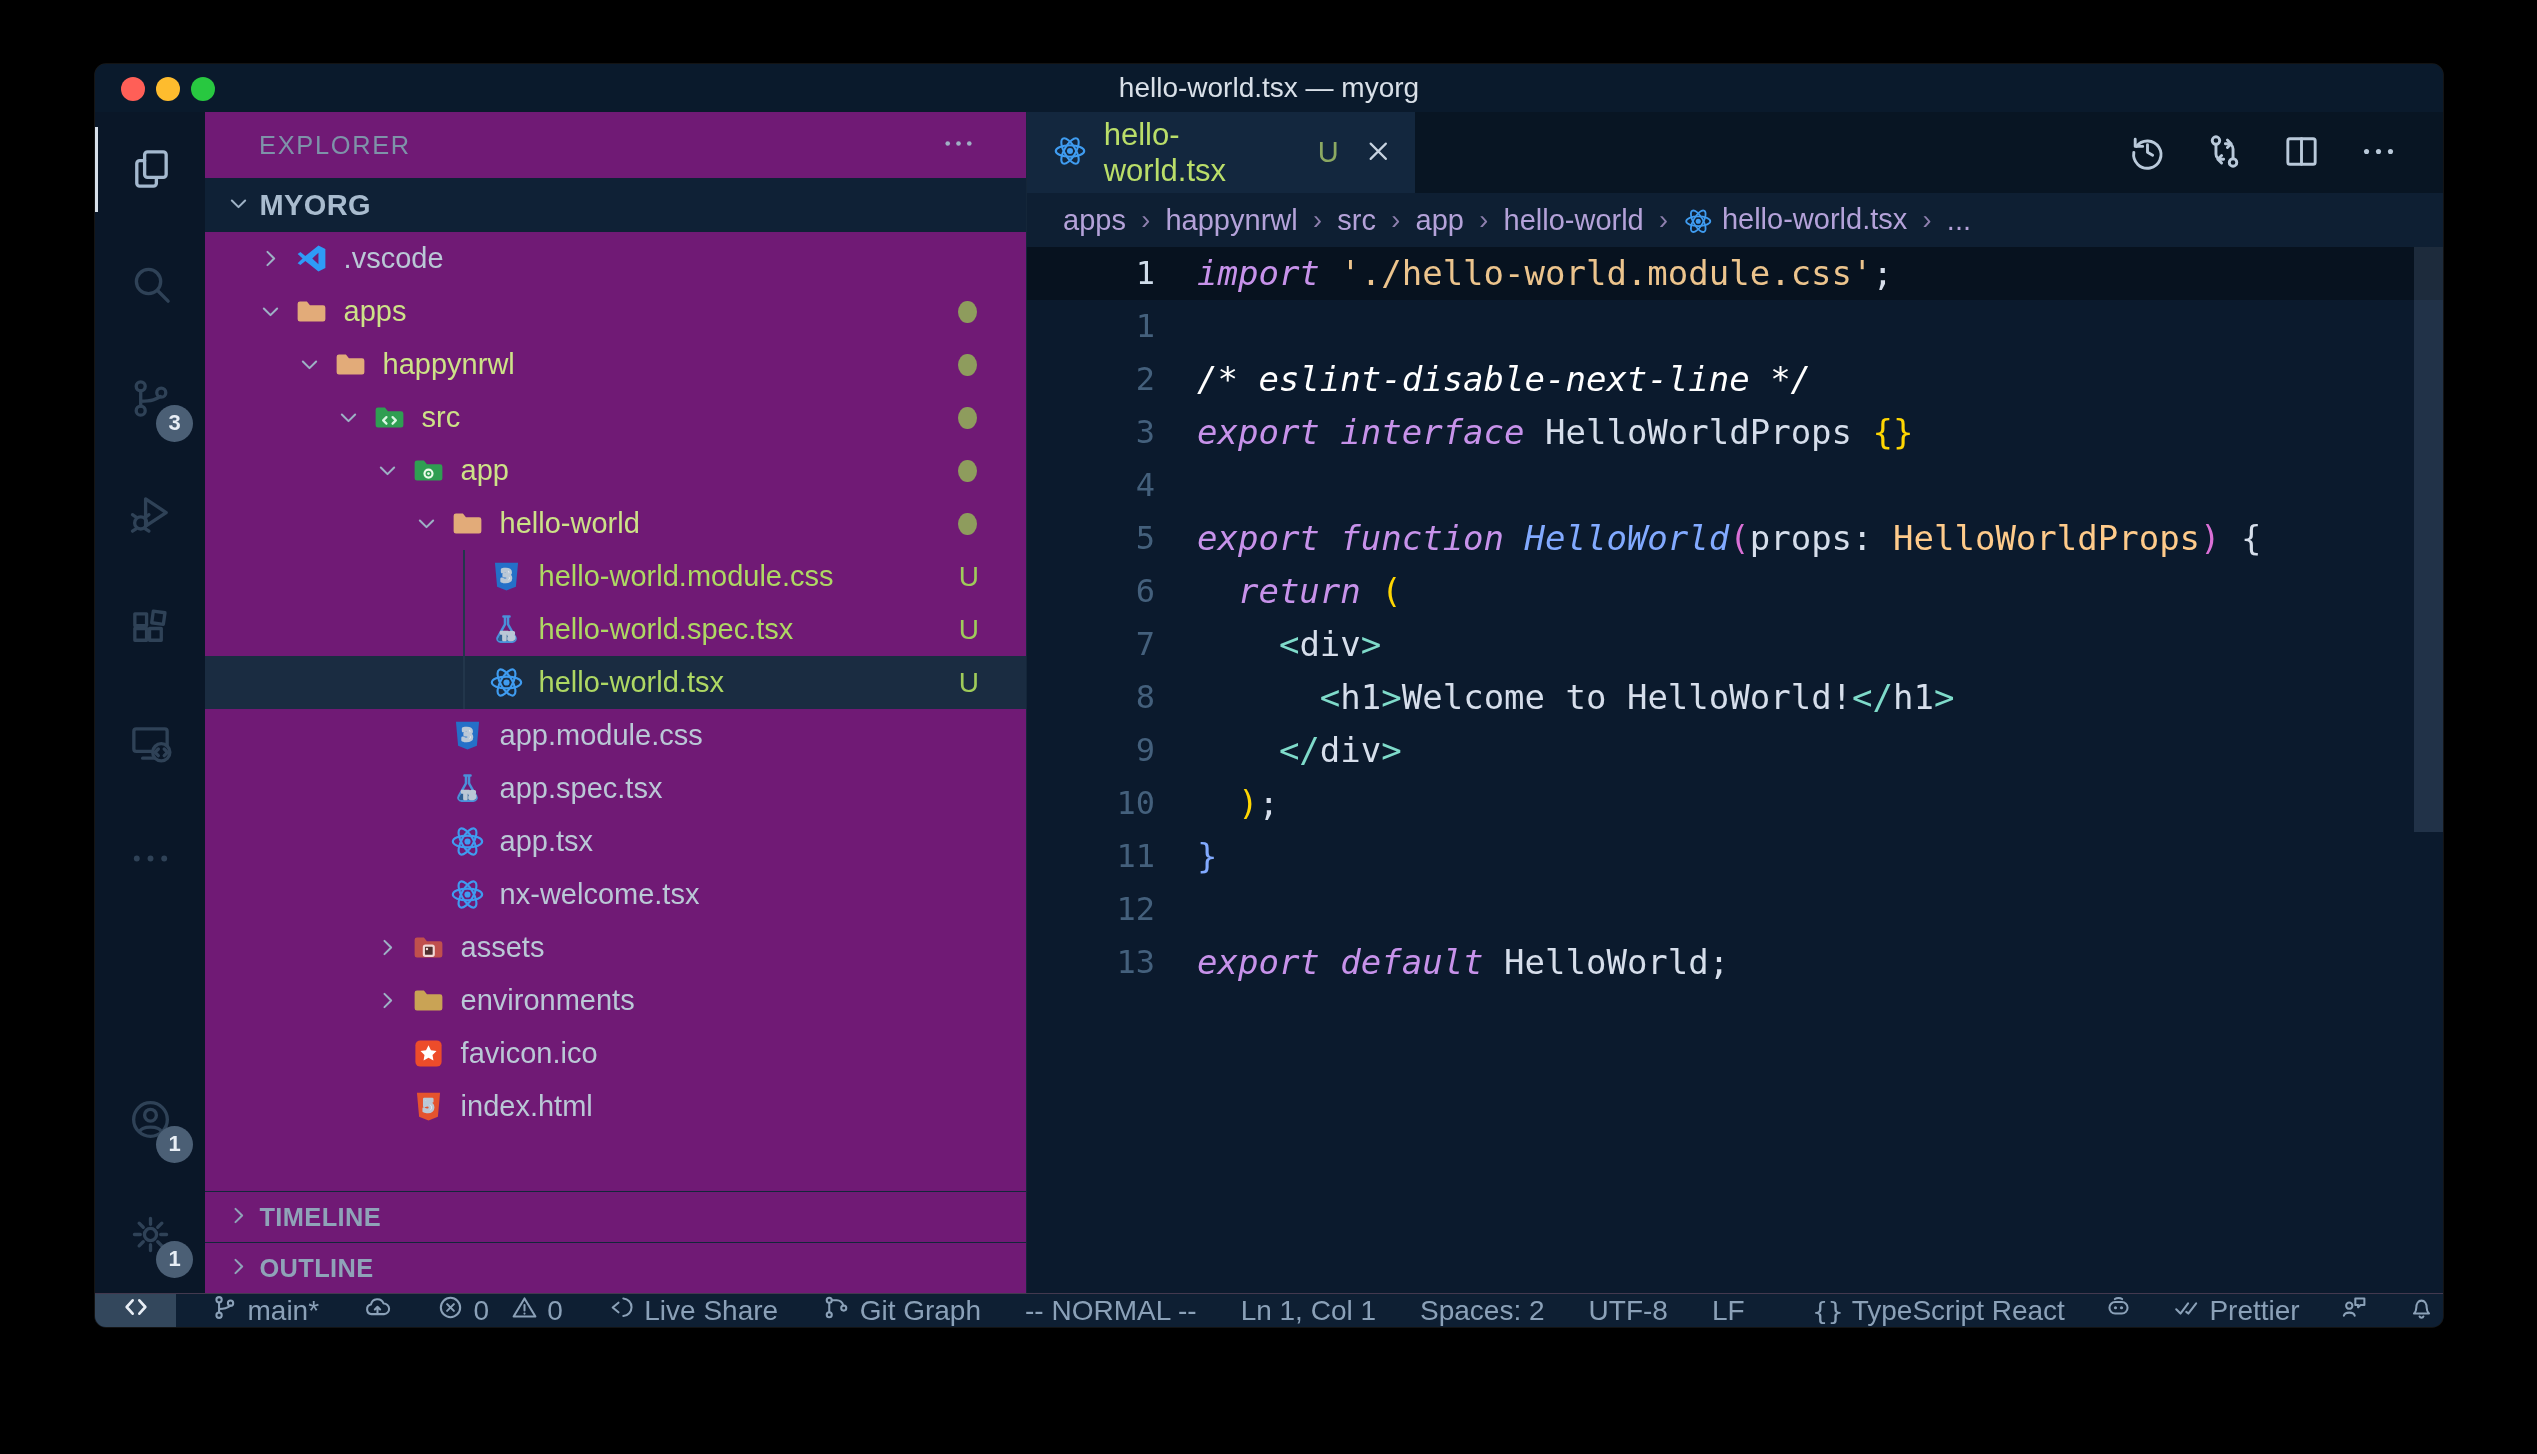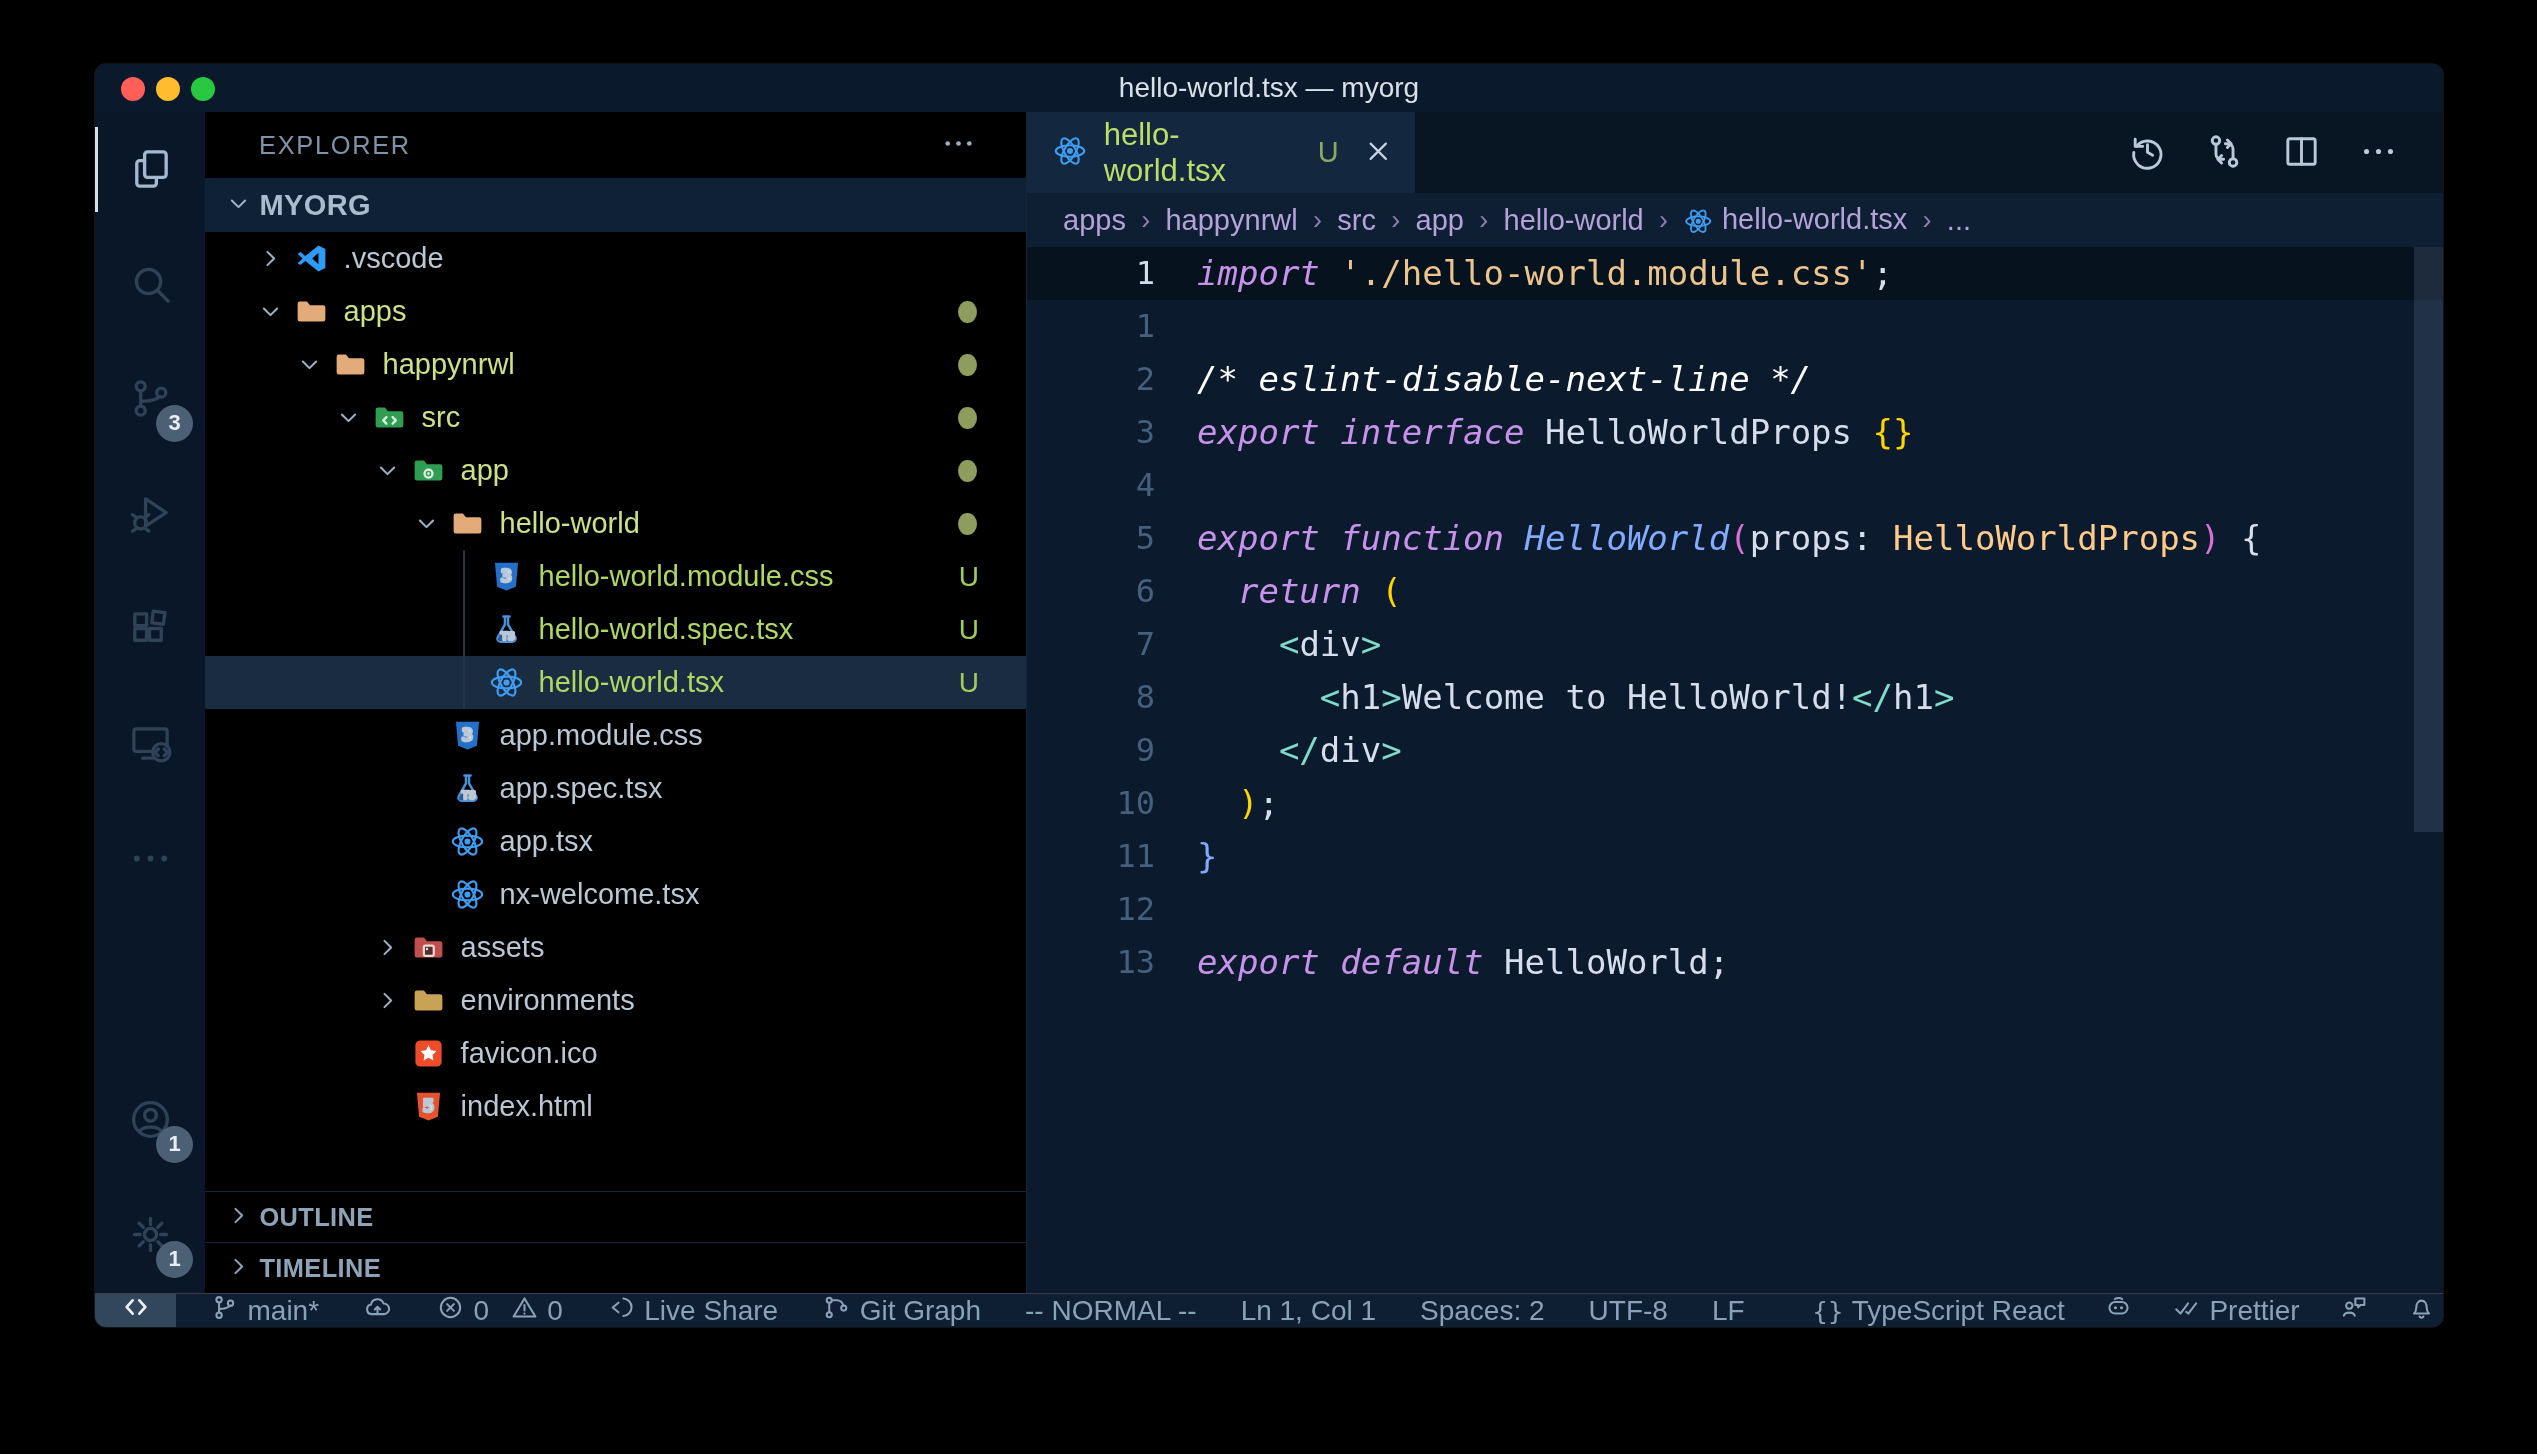--- a/index.html
+++ b/index.html
@@ -24,21 +24,21 @@
   .activitybar { width:110px; background:#0a1728; display:flex; flex-direction:column; flex:0 0 auto; }
   .act-item { position:relative; height:115px; display:flex; align-items:center; justify-content:center; color:#2f4257; }
   .act-item svg { width:47px; height:47px; }
   .act-item.active { color:#a4b9cf; }
   .act-item.active::before { content:""; position:absolute; left:0; top:15.3px; bottom:15.3px; width:3.4px; background:#d7e0ea; }
   .act-spacer { flex:1 1 auto; }
   .act-badge { position:absolute; right:12px; bottom:15.3px; min-width:37px; height:37px; border-radius:18.6px;
     background:#4b5f75; color:#e8eef5; font-size:22px; font-weight:bold; display:flex; align-items:center; justify-content:center; }
 
   
-  .sidebar { width:822px; background:#000000; border-right:1.7px solid #142639; display:flex; flex-direction:column; flex:0 0 auto; }
+  .sidebar { width:822px; background:#701a75; border-right:1.7px solid #142639; display:flex; flex-direction:column; flex:0 0 auto; }
   .explorer-header { height:66px; display:flex; align-items:center; padding:0 49px 0 54px; flex:0 0 auto; }
   .explorer-title { font-size:25.4px; letter-spacing:1.7px; color:#7e93a9; flex:1; }
   .explorer-more { color:#9fb0c4; } .explorer-more svg { width:37px; height:37px; }
   .section-header { height:54px; background:#0f2136; display:flex; align-items:center; padding-left:18.6px; flex:0 0 auto; }
   .section-header .chev { color:#9db1c5; } 
   .chev svg { width:29px; height:29px; }
   .section-label { font-size:29px; font-weight:bold; color:#a9bccf; letter-spacing:0.4px; margin-left:6.8px; }
 
   #tree { flex:0 0 auto; }
   .trow { position:relative; height:53px; display:flex; align-items:center; font-size:29px; color:#bac8d6; cursor:pointer; }
@@ -419,27 +419,27 @@
               </svg>
             </span>
             <span class="tlabel c-default">index.html</span>
           </div>
         </div>
       <div class="side-bottom">
         <div class="side-section">
           <span class="chev"><svg viewBox="0 0 24 24" fill="none" stroke="currentColor" stroke-width="1.7" stroke-linecap="round" stroke-linejoin="round">
                 <path d="M9.5 6.5l5.5 5.5-5.5 5.5"></path>
               </svg></span>
-          <span class="section-label">OUTLINE</span>
+          <span class="section-label">TIMELINE</span>
         </div>
         <div class="side-section">
           <span class="chev"><svg viewBox="0 0 24 24" fill="none" stroke="currentColor" stroke-width="1.7" stroke-linecap="round" stroke-linejoin="round">
                 <path d="M9.5 6.5l5.5 5.5-5.5 5.5"></path>
               </svg></span>
-          <span class="section-label">TIMELINE</span>
+          <span class="section-label">OUTLINE</span>
         </div>
       </div>
     </aside>
 
     <section class="editorcol">
       <div class="tabbar">
         <div class="tab">
           <span class="ticon"><svg viewBox="0 0 24 24" fill="none" stroke="currentColor" stroke-width="1.7" stroke-linecap="round" stroke-linejoin="round">
                 <circle cx="12" cy="12" r="2" fill="#3f9cf0" stroke="none"></circle>
                 <g stroke="#3f9cf0" stroke-width="1.4">

